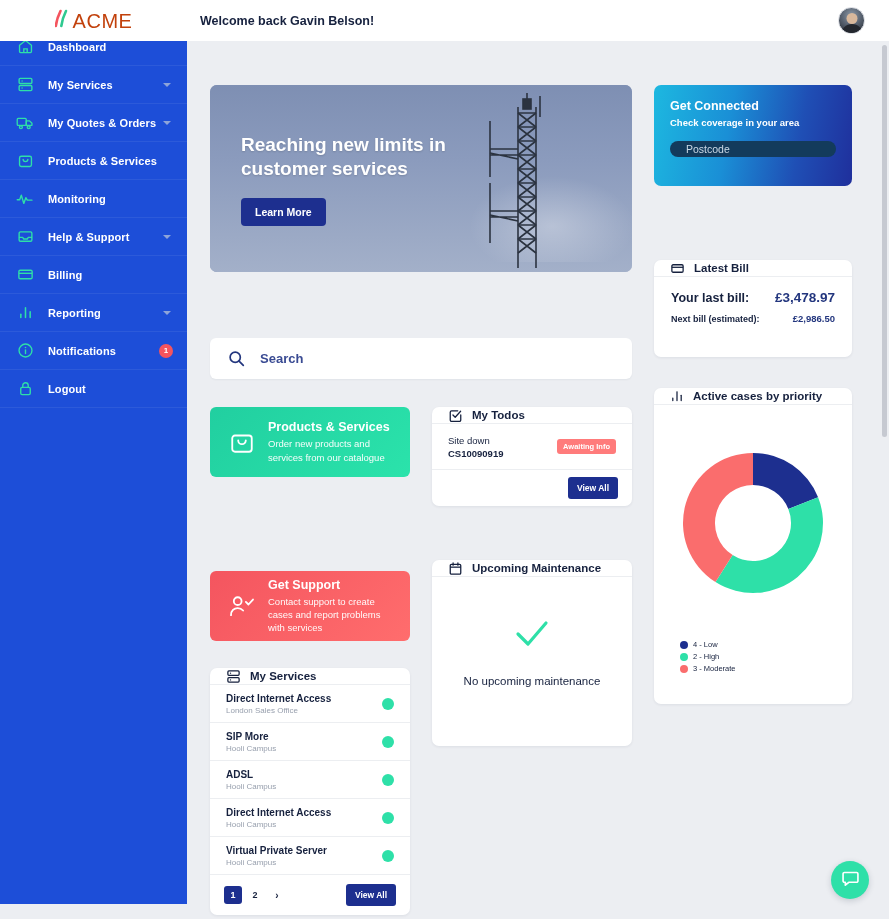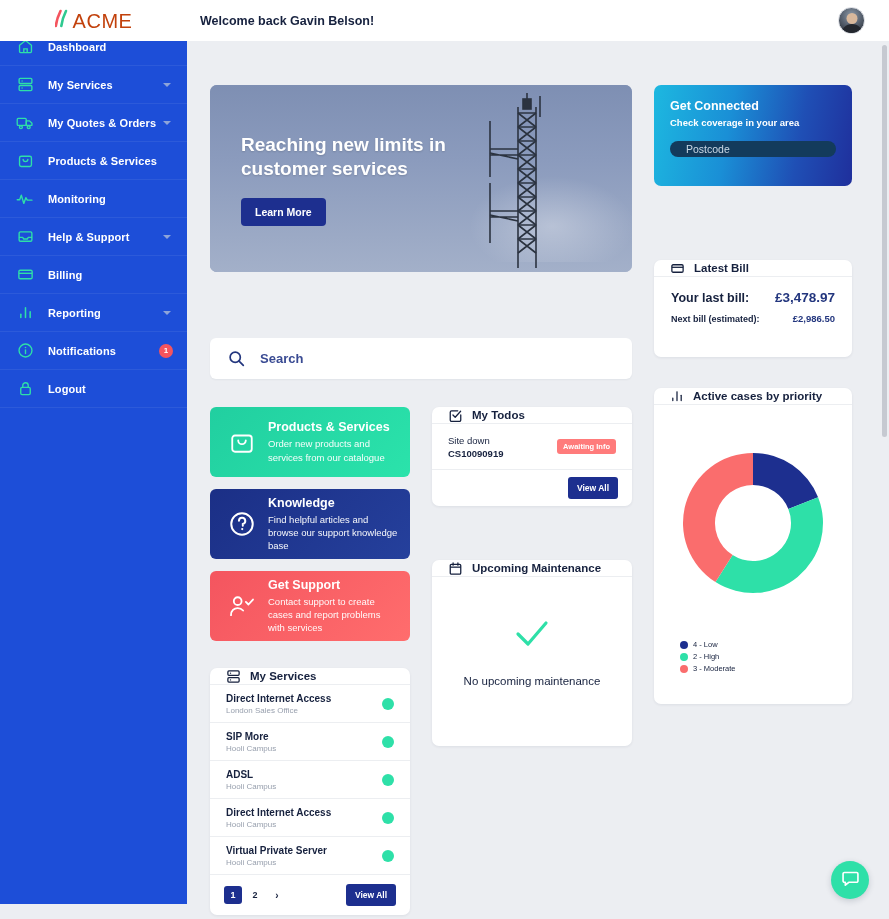--- a/index.html
+++ b/index.html
@@ -426,33 +426,20 @@
         <rect x="3" y="6" width="18" height="15" rx="2.5"></rect>
         <path d="M8.5 10.5 a3.5 3.5 0 0 0 7 0" stroke-linecap="round"></path>
       </svg>
     </span>
     <span class="t-txt">
       <div class="t-title">Products &amp; Services</div>
       <div class="t-sub">Order new products and services from our catalogue</div>
     </span>
   </div>
 
-  <div class="tile tile-knowledge">
-    <span class="t-ico">
-      <svg width="28" height="28" viewBox="0 0 24 24" fill="none" stroke="#fff" stroke-width="1.7">
-        <circle cx="12" cy="12" r="9.2"></circle>
-        <path d="M9.4 9.3 a2.7 2.7 0 1 1 3.3 2.7 v1.4" stroke-linecap="round"></path>
-        <circle cx="12.2" cy="16.3" r="0.95" fill="#fff" stroke="none"></circle>
-      </svg>
-    </span>
-    <span class="t-txt">
-      <div class="t-title">Knowledge</div>
-      <div class="t-sub">Find helpful articles and browse our support knowledge base</div>
-    </span>
-  </div>
 
   <div class="tile tile-support">
     <span class="t-ico">
       <svg width="28" height="26" viewBox="0 0 26 24" fill="none" stroke="#fff" stroke-width="1.7">
         <circle cx="9" cy="7.5" r="3.6"></circle>
         <path d="M2.8 20.5 c0-4 2.8-6.6 6.2-6.6 c2 0 3.8 0.9 5 2.3" stroke-linecap="round"></path>
         <path d="M16.6 8.2 l2.4 2.4 l4.2 -4.6" stroke-linecap="round" stroke-linejoin="round"></path>
       </svg>
     </span>
     <span class="t-txt">

